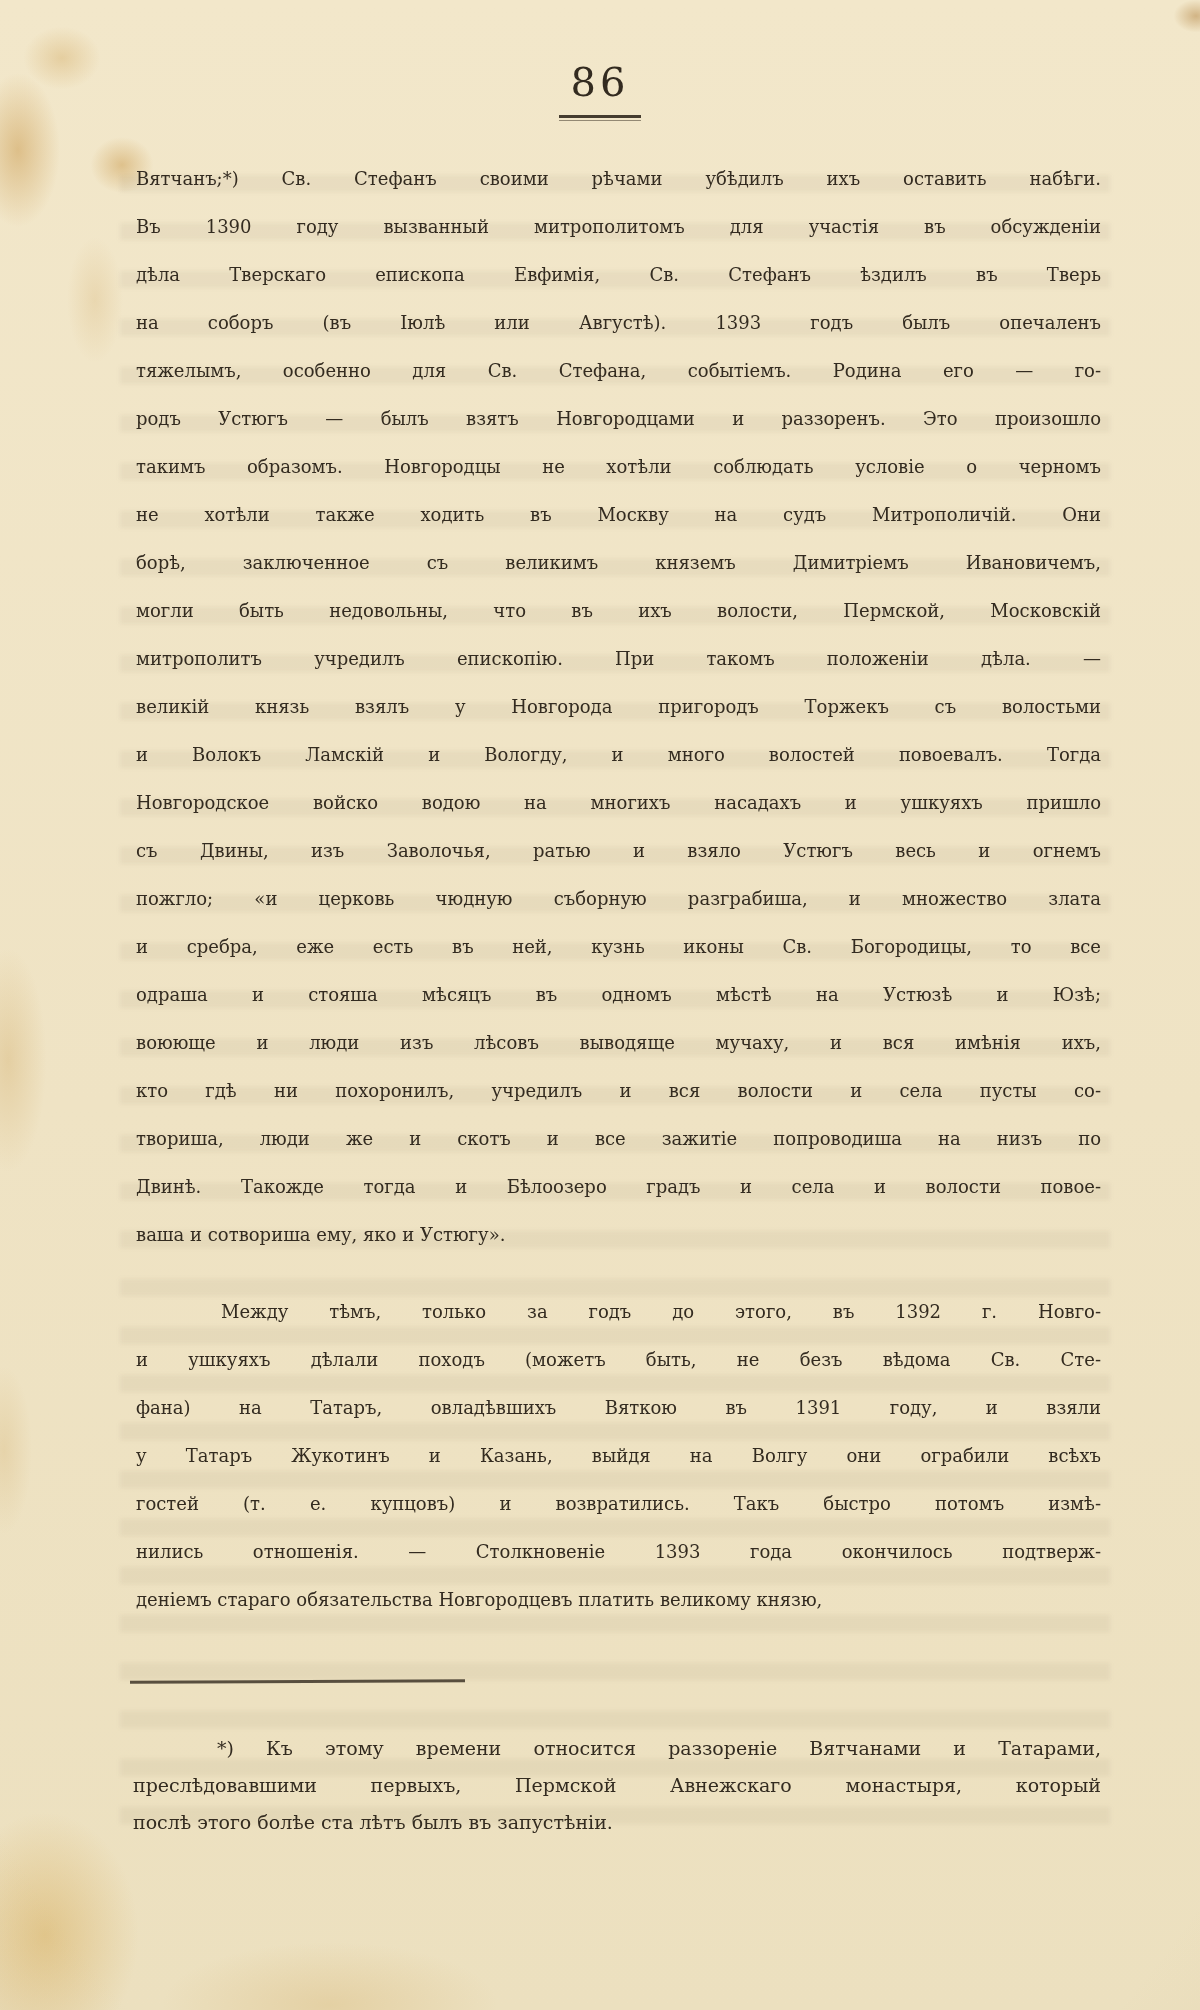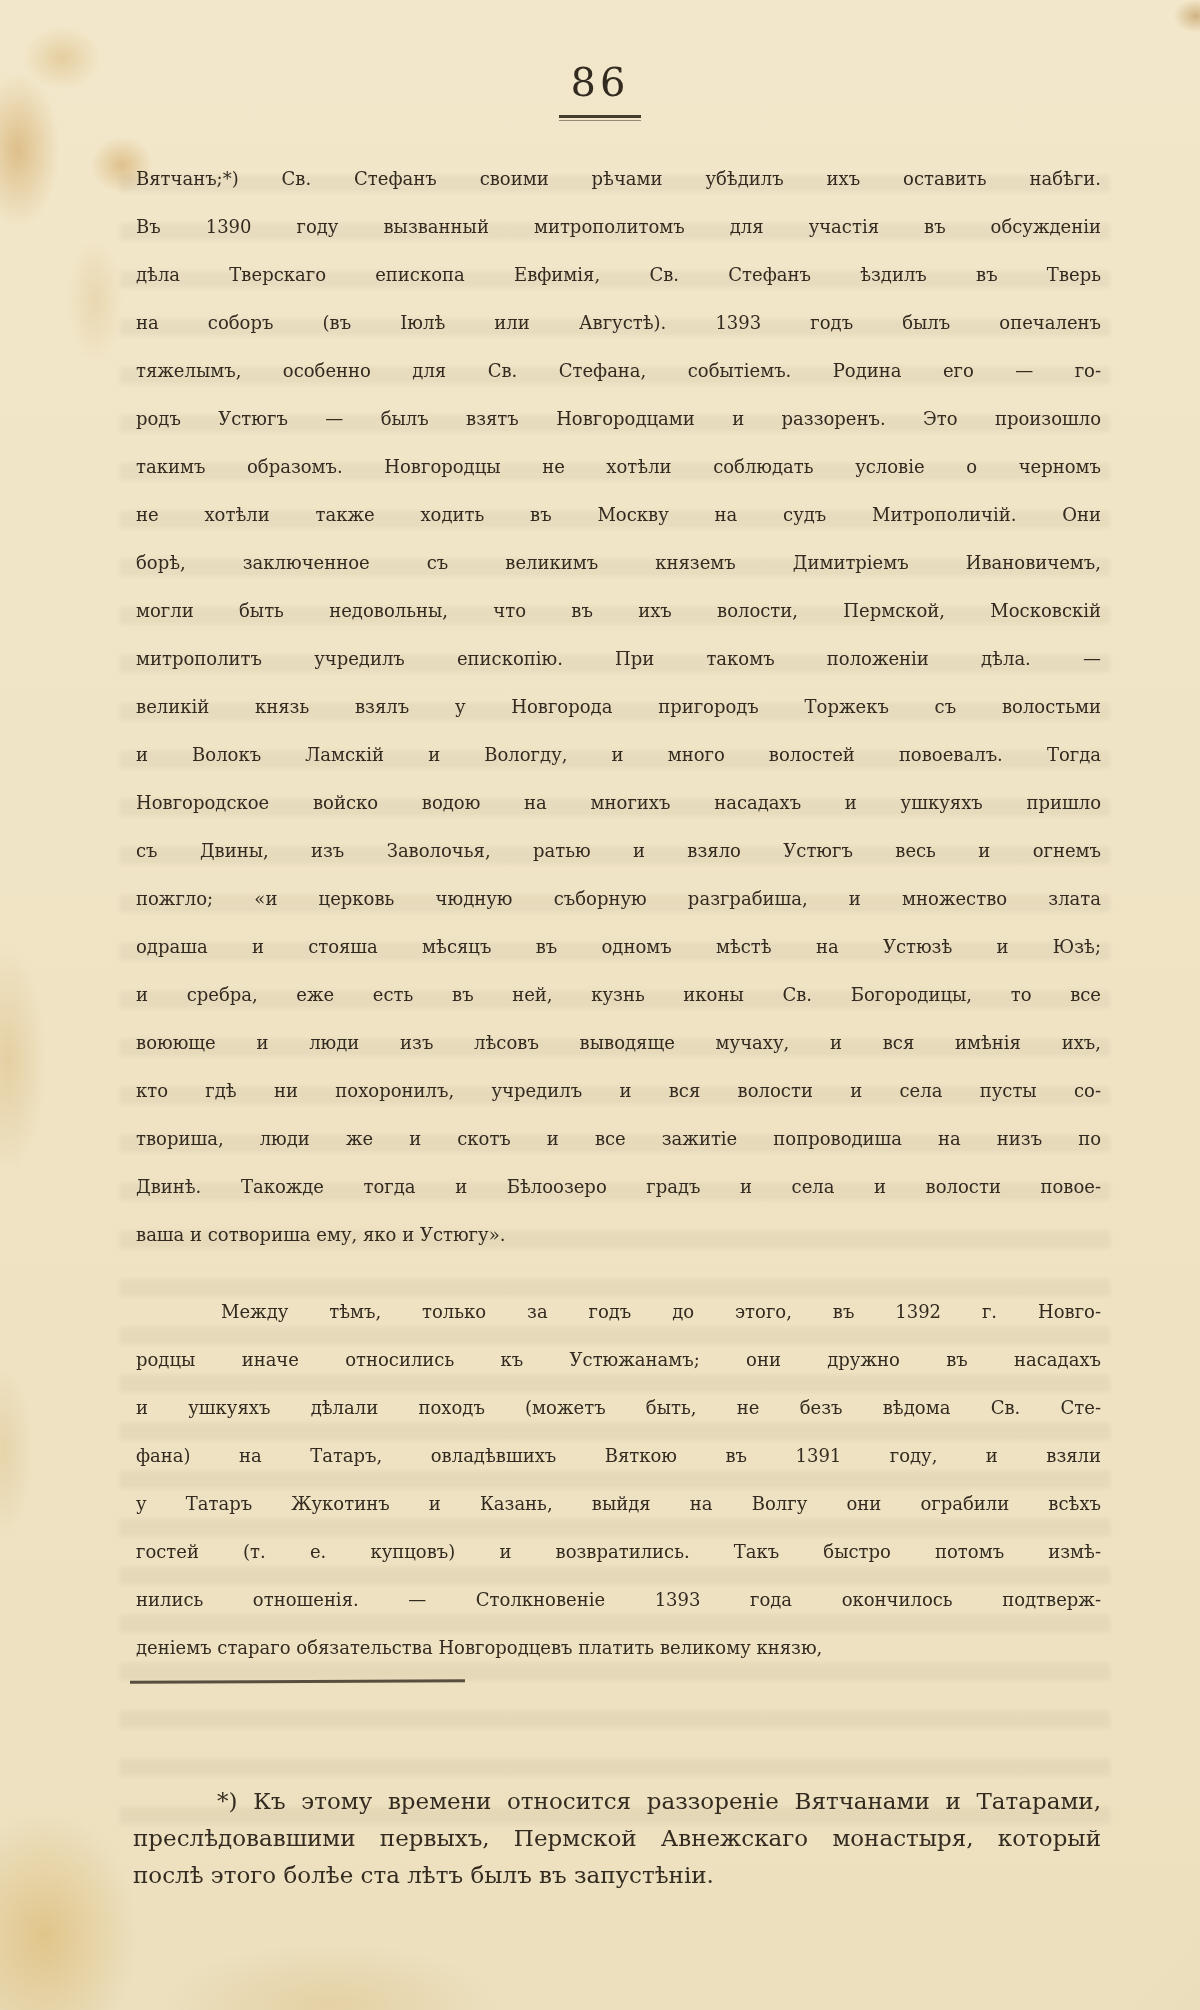--- a/index.html
+++ b/index.html
@@ -83,23 +83,23 @@
   .paragraph.indented .line:first-child { text-indent: 85px; }
   .footnote-rule {
     position: absolute;
     top: 1680px; left: 130px;
     width: 335px;
     border-top: 3px solid rgba(62,53,40,0.85);
     transform: rotate(-0.25deg);
   }
   .footnote {
     position: absolute;
-    top: 1783px; left: 133px;
+    top: 1730px; left: 133px;
     width: 968px;
-    font-size: 23px;
+    font-size: 19px;
     line-height: 37px;
   }
   .footnote .line { height: 37px; }
   .footnote .line:first-child { text-indent: 84px; }
 </style>
 </head>
 <body>
 
 <div class="page">
   <div class="bleed"></div>
@@ -120,31 +120,30 @@
         <div class="line">такимъ образомъ. Новгородцы не хотѣли соблюдать условіе о черномъ</div>
         <div class="line">не хотѣли также ходить въ Москву на судъ Митрополичій. Они</div>
         <div class="line">борѣ, заключенное съ великимъ княземъ Димитріемъ Ивановичемъ,</div>
         <div class="line">могли быть недовольны, что въ ихъ волости, Пермской, Московскій</div>
         <div class="line">митрополитъ учредилъ епископію. При такомъ положеніи дѣла. —</div>
         <div class="line">великій князь взялъ у Новгорода пригородъ Торжекъ съ волостьми</div>
         <div class="line">и Волокъ Ламскій и Вологду, и много волостей повоевалъ. Тогда</div>
         <div class="line">Новгородское войско водою на многихъ насадахъ и ушкуяхъ пришло</div>
         <div class="line">съ Двины, изъ Заволочья, ратью и взяло Устюгъ весь и огнемъ</div>
         <div class="line">пожгло; «и церковь чюдную съборную разграбиша, и множество злата</div>
+        <div class="line">и сребра, еже есть въ ней, кузнь иконы Св. Богородицы, то все</div>
         <div class="line">одраша и стояша мѣсяцъ въ одномъ мѣстѣ на Устюзѣ и Юзѣ;</div>
-        <div class="line">и сребра, еже есть въ ней, кузнь иконы Св. Богородицы, то все</div>
         <div class="line">воююще и люди изъ лѣсовъ выводяще мучаху, и вся имѣнія ихъ,</div>
         <div class="line">кто гдѣ ни похоронилъ, учредилъ и вся волости и села пусты со-</div>
         <div class="line">твориша, люди же и скотъ и все зажитіе попроводиша на низъ по</div>
         <div class="line">Двинѣ. Такожде тогда и Бѣлоозеро градъ и села и волости повое-</div>
         <div class="line last">ваша и сотвориша ему, яко и Устюгу».</div>
       </div>
       <div class="paragraph indented">
         <div class="line">Между тѣмъ, только за годъ до этого, въ 1392 г. Новго-</div>
-        <div class="line">родцы иначе относились къ Устюжанамъ; они дружно въ насадахъ</div>
         <div class="line">и ушкуяхъ дѣлали походъ (можетъ быть, не безъ вѣдома Св. Сте-</div>
         <div class="line">фана) на Татаръ, овладѣвшихъ Вяткою въ 1391 году, и взяли</div>
         <div class="line">у Татаръ Жукотинъ и Казань, выйдя на Волгу они ограбили всѣхъ</div>
         <div class="line">гостей (т. е. купцовъ) и возвратились. Такъ быстро потомъ измѣ-</div>
         <div class="line">нились отношенія. — Столкновеніе 1393 года окончилось подтверж-</div>
         <div class="line last">деніемъ стараго обязательства Новгородцевъ платить великому князю,</div>
       </div>
     </main>
 
   <div class="footnote-rule"></div>

